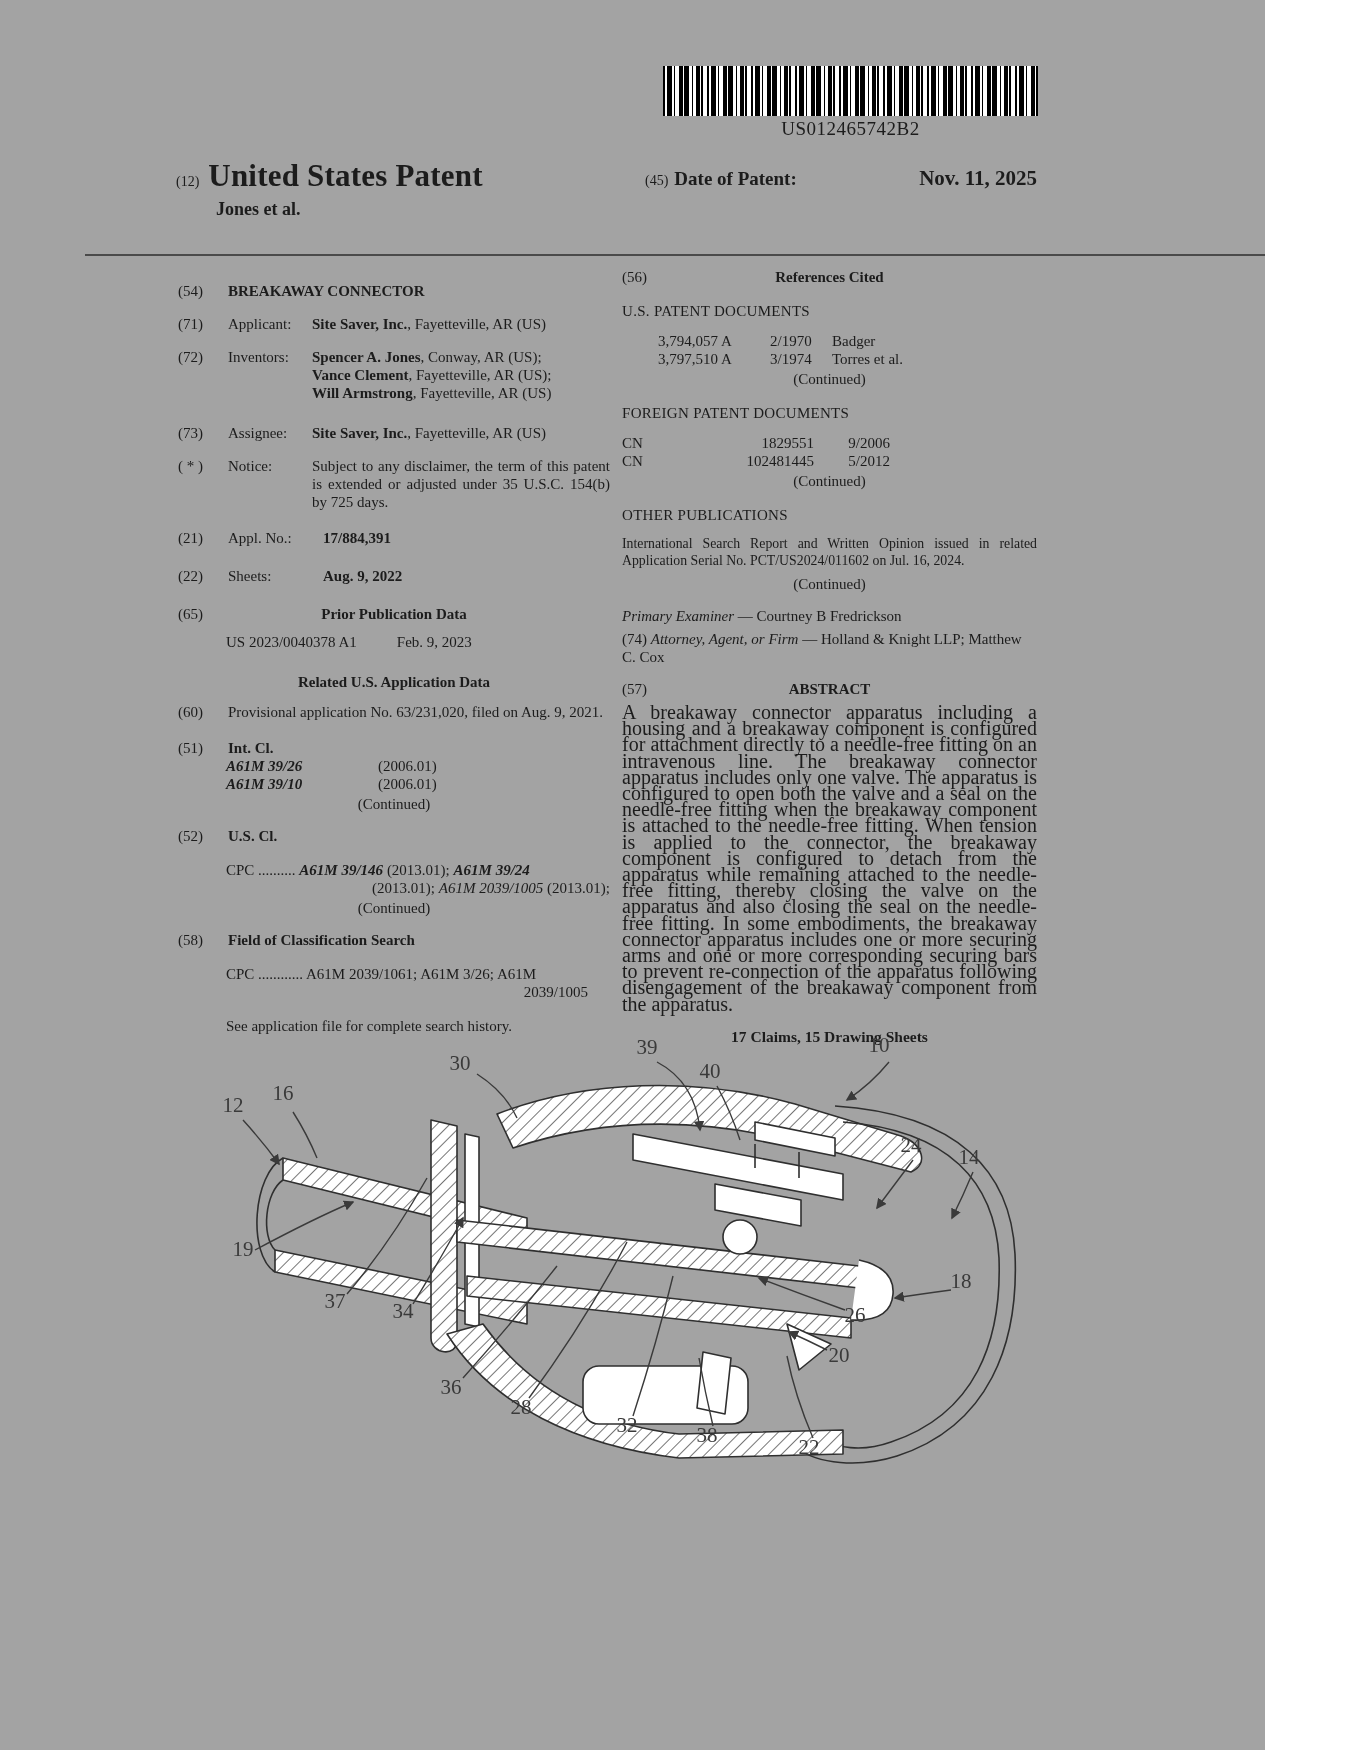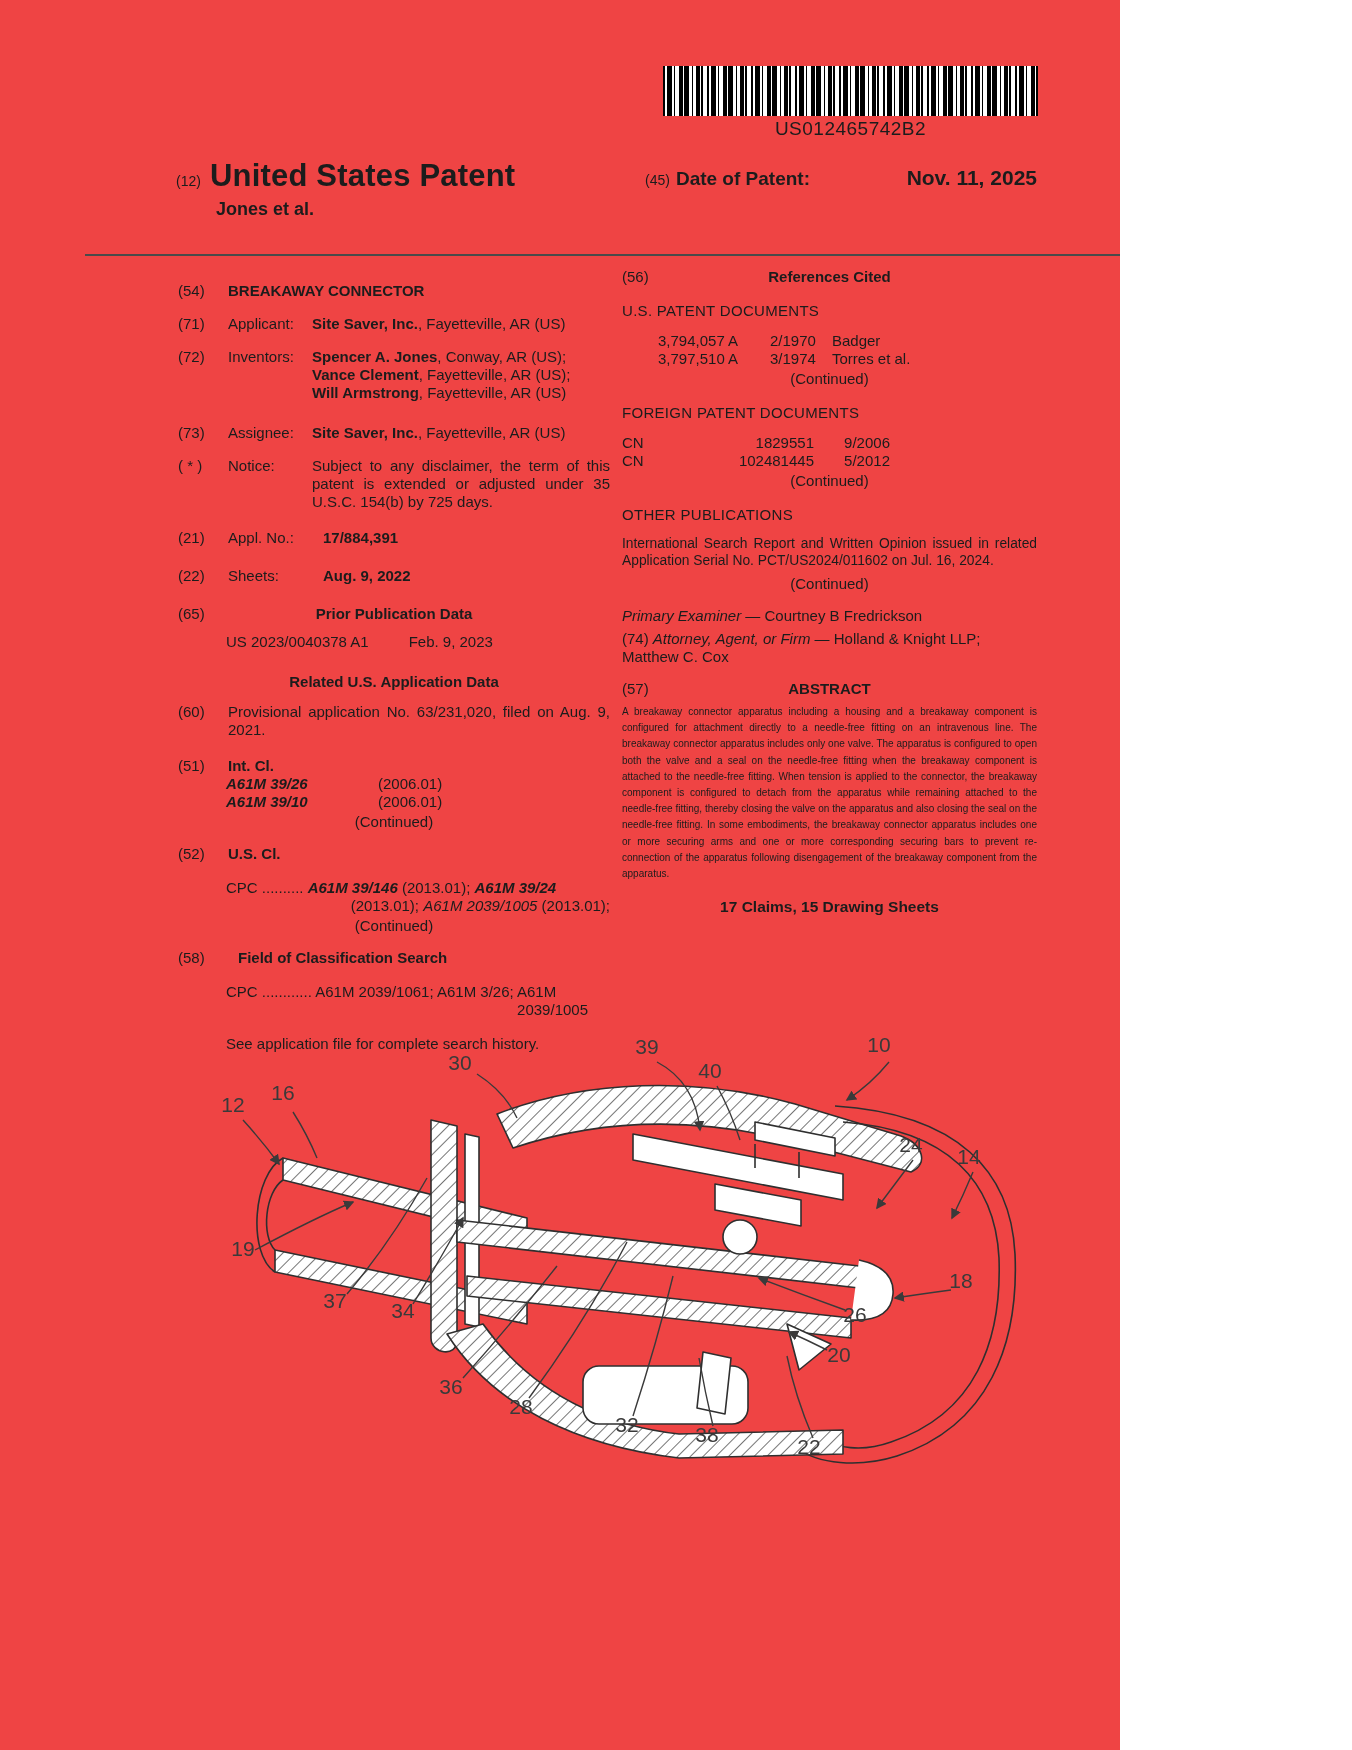--- a/index.html
+++ b/index.html
@@ -1,17 +1,17 @@
 <!DOCTYPE html>
 <html><head>
 <meta charset="utf-8">
 <style>
   html,body{margin:0;padding:0;background:#fff;}
-  #page{position:relative;width:1120px;height:1750px;background:#ef4444;
-        font-family:Liberation Sans, sans-serif;color:#1c1c1c;overflow:hidden;}
+  #page{position:relative;width:1265px;height:1750px;background:#a3a3a3;
+        font-family:Liberation Serif, serif;color:#1c1c1c;overflow:hidden;}
 
   
   #barcode{position:absolute;left:663px;top:66px;width:375px;height:50px;
     background:repeating-linear-gradient(90deg,
       #000 0 2px,#fff 2px 4px,#000 4px 9px,#fff 9px 11px,#000 11px 12px,#fff 12px 16px,
       #000 16px 20px,#fff 20px 21px,#000 21px 26px,#fff 26px 29px,#000 29px 30px,
       #fff 30px 33px,#000 33px 37px,#fff 37px 38px,#000 38px 40px,#fff 40px 44px);}
   #barcode-num{position:absolute;left:663px;top:118px;width:375px;text-align:center;
     font-size:19px;letter-spacing:.5px;}
 
@@ -54,21 +54,21 @@
 
   .doc-head{text-align:left;margin:16px 0 12px 0;letter-spacing:.3px;}
   .us-row{display:flex;margin-left:36px;}
   .us-num{width:112px;flex:none;}
   .us-date{width:62px;flex:none;}
   .fr-row{display:flex;width:268px;}
   .fr-cc{width:100px;flex:none;}
   .fr-num{width:92px;flex:none;text-align:right;}
   .fr-date{width:76px;flex:none;text-align:right;}
   .small{font-size:13.8px;line-height:16.5px;}
-  #abstract-text{margin-top:6px;font-size:10px;line-height:16.2px;text-align:justify;}
+  #abstract-text{margin-top:6px;font-size:20px;line-height:16.2px;text-align:justify;}
   #claims-line{text-align:center;font-weight:bold;margin-top:16px;font-size:15.5px;}
   .exam-line{margin-top:14px;}
   .att-line{margin-top:5px;}
 
   
   #figure{position:absolute;left:195px;top:1022px;width:880px;height:470px;}
   .ref{font-size:21px;fill:#3a3a3a;}
 </style>
 </head>
 <body>
@@ -179,21 +179,21 @@
     </div>
     <div class="indent">
       <span>CPC ..........</span>
       <span class="bi">A61M 39/146</span><span> (2013.01); </span><span class="bi">A61M 39/24</span>
     </div>
     <div class="cpc2">
       <span>(2013.01); </span><span class="i">A61M 2039/1005</span><span> (2013.01);</span>
     </div>
     <div class="cont">(Continued)</div>
 
-    <div class="row" style="margin-bottom:0;gap:10px;">
+    <div class="row" style="margin-bottom:0;">
       <span class="tag">(58)</span>
       <span class="val b">Field of Classification Search</span>
     </div>
     <div class="indent">CPC ............ A61M 2039/1061; A61M 3/26; A61M</div>
     <div class="f58-2">2039/1005</div>
     <div class="indent">See application file for complete search history.</div>
 
   </div>
 
   <div id="col-right">

